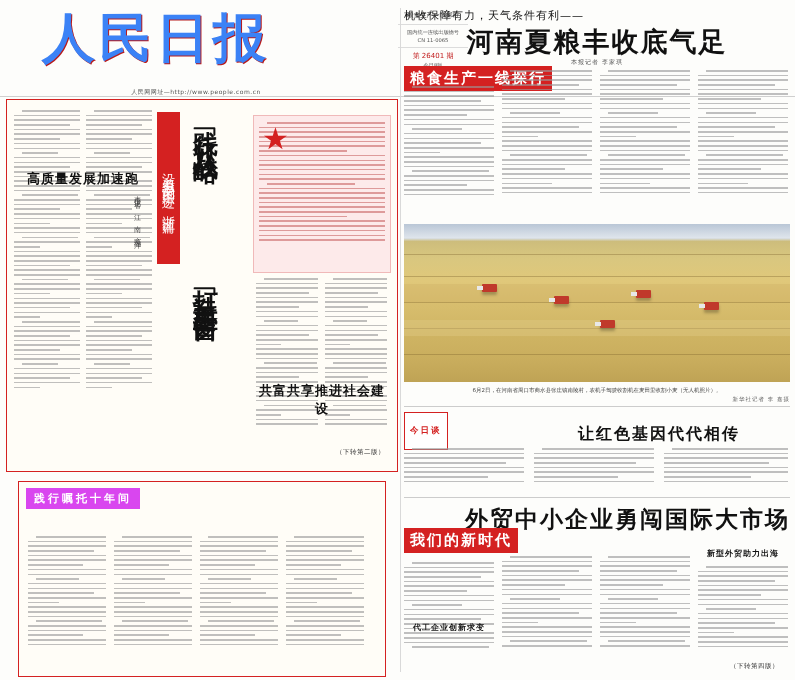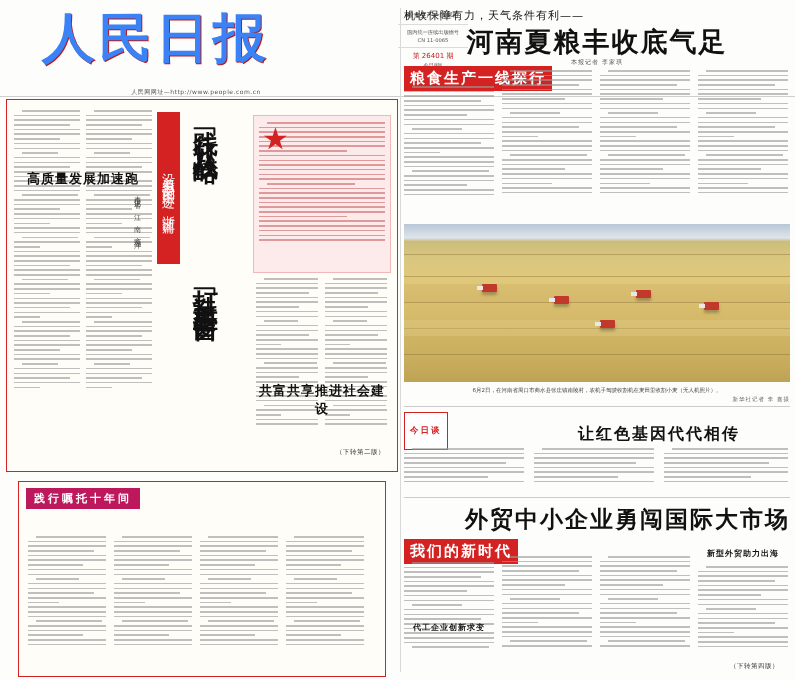--- a/index.html
+++ b/index.html
@@ -270,21 +270,21 @@
     left: 18px; top: 481px;
     width: 368px;
     height: 196px;
     border: 1.6px solid #d42121;
     box-sizing: border-box;
     background: #fffdf7;
   }
   .lb-tag {
     position: absolute;
     left: 26px; top: 488px;
-    background: #be185d;
+    background: #d946ef;
     color: #fff;
     font-size: 11px;
     font-weight: bold;
     padding: 3px 8px;
     letter-spacing: 3px;
     font-family: "DejaVu Serif", serif;
   }
   .lb-title {
     position: absolute;
     left: 20px; top: 511px;
@@ -926,21 +926,21 @@
       <div class="tline "></div>
       <div class="tline "></div>
       <div class="tline s70"></div>
       <div class="tline "></div>
     </div>
 
   <div class="hrule" style="left:404px; top:497px; width:386px;"></div>
 
   <div class="mid-headline" style="left:404px; top:504px; width:386px; font-size:23px; letter-spacing:2px;">外贸中小企业勇闯国际大市场</div>
 
-  <div class="tag-red" style="left:404px; top:539px;">我们的新时代</div>
+  <div class="tag-red" style="left:404px; top:528px;">我们的新时代</div>
 
   <div class="col" id="rcol8" style="left:404px; top:562px; width:90px; height:108px;">
       <div class="tline ind"></div>
       <div class="tline "></div>
       <div class="tline "></div>
       <div class="tline s85"></div>
       <div class="tline "></div>
       <div class="tline "></div>
       <div class="tline s70"></div>
       <div class="tline "></div>

